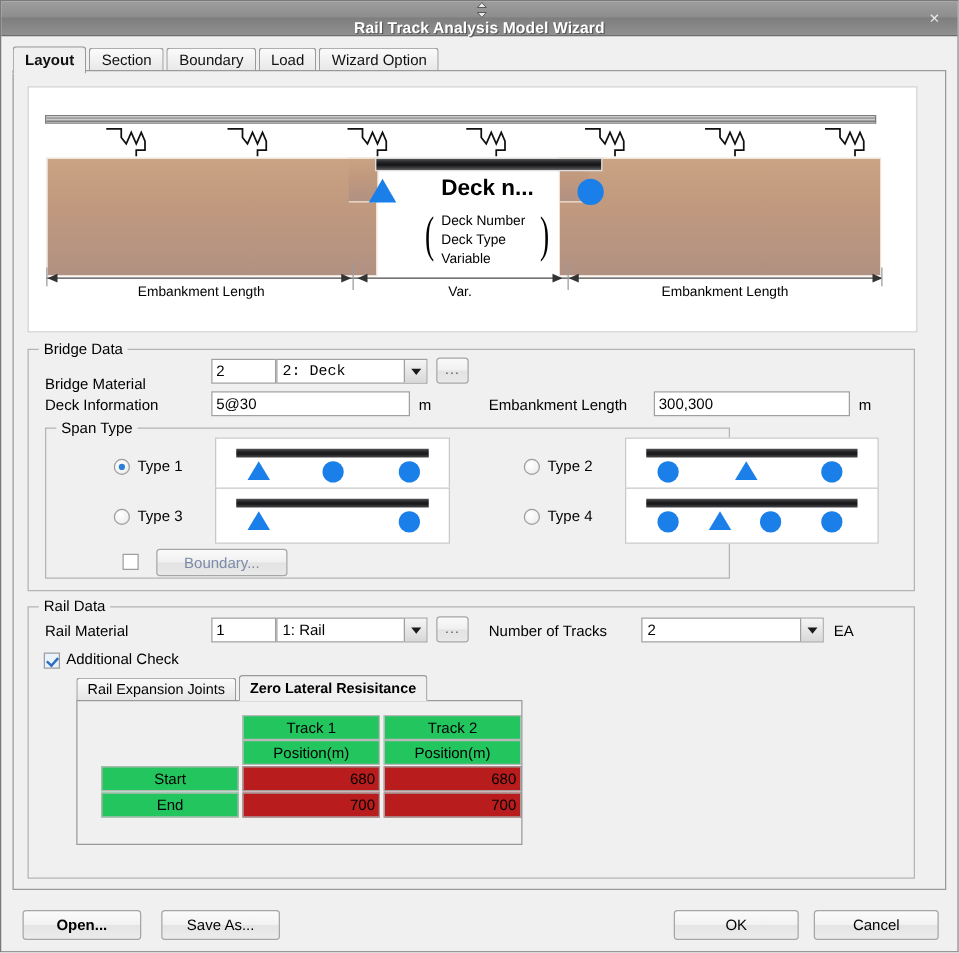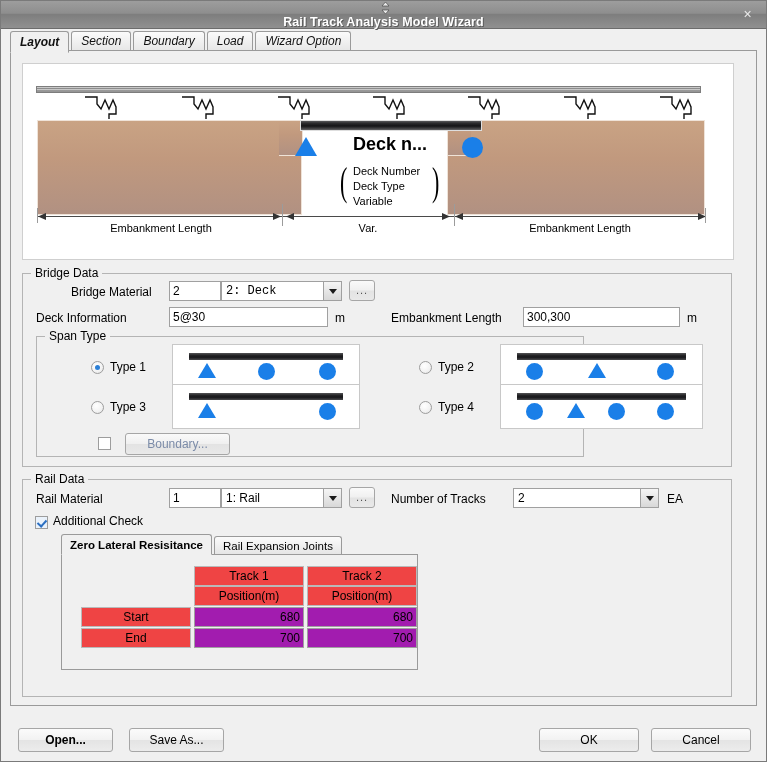--- a/index.html
+++ b/index.html
@@ -54,24 +54,23 @@
     font-size: 14px;
     text-align: center;
     line-height: 17px;
     font-family: "Liberation Sans", sans-serif;
   }
 
   
   .tabstrip {
     position: relative;
     height: 22px;
-    margin: 0 0 0 9px;
+    margin: 6px 0 0 9px;
     display: flex;
-    align-items: center;
-    font-style: italic;
+    align-items: flex-end;
   }
   .tab {
     height: 20px;
     line-height: 19px;
     padding: 0 9px;
     box-sizing: border-box;
     background: linear-gradient(to bottom, #fbfbfb, #e6e6e6);
     border: 1px solid #9a9a9a;
     border-bottom: none;
     border-radius: 3px 3px 0 0;
@@ -368,32 +367,32 @@
   }
   .itabpage {
     position: absolute;
     border: 1px solid #9a9a9a;
     background: #f0f0f0;
     box-sizing: border-box;
   }
   .gridhdr {
     position: absolute;
     box-sizing: border-box;
-    background: #ef4444;
+    background: #22c55e;
     border: 1px solid #b9b9b9;
     font-size: 12px;
     text-align: center;
     line-height: 18px;
     height: 20px;
     color: #000;
   }
   .gridcell {
     position: absolute;
     box-sizing: border-box;
-    background: #a21caf;
+    background: #b91c1c;
     border: 1px solid #a0a0a0;
     font-size: 12px;
     text-align: right;
     line-height: 18px;
     height: 20px;
     padding-right: 3px;
     color: #000;
   }
 
   
@@ -523,21 +522,21 @@
 
         <div class="dimlabel" style="left:18px; width:240px;">Embankment Length</div>
         <div class="dimlabel" style="left:262px; width:166px;">Var.</div>
         <div class="dimlabel" style="left:434px; width:246px;">Embankment Length</div>
       </div>
     </div>
 
     <div class="groupbox" style="left:11px; top:222px; width:710px; height:194px;">
       <div class="grouptitle">Bridge Data</div>
 
-      <div class="lbl" style="left:13px; top:11px;margin-left:35px;">Bridge Material</div>
+      <div class="lbl" style="left:13px; top:20px;">Bridge Material</div>
       <input class="txtbox" style="left: 146px; top: 7px; width: 52px;" value="2">
       <div class="combo" style="left:198px; top:7px; width:121px;font-family:Liberation Mono, monospace;">
         <div class="cval">2: Deck</div>
         <div class="carrow">
             <i></i>
           </div>
       </div>
       <div class="btn dots" style="left:326px; top:6px; width:26px; height:21px; line-height:19px;">...</div>
 
       <div class="lbl" style="left:13px; top:37px;">Deck Information</div>
@@ -611,22 +610,22 @@
         <div class="carrow">
             <i></i>
           </div>
       </div>
       <div class="lbl" style="left:644px; top:12px;">EA</div>
 
       <div class="chk checked" style="left:12px; top:36px;"></div>
       <div class="lbl" style="left:30px; top:34px;">Additional Check</div>
 
       <div class="innertabs" style="left:38px; top:54px;">
+        <div class="itab">Rail Expansion Joints</div>
         <div class="itab active">Zero Lateral Resisitance</div>
-        <div class="itab">Rail Expansion Joints</div>
       </div>
 
       <div class="itabpage" style="left:38px; top:74px; width:357px; height:116px;">
 
         <div class="gridhdr" style="left:132px; top:11px; width:110px;">Track 1</div>
         <div class="gridhdr" style="left:245px; top:11px; width:110px;">Track 2</div>
 
         <div class="gridhdr" style="left:132px; top:31px; width:110px;">Position(m)</div>
         <div class="gridhdr" style="left:245px; top:31px; width:110px;">Position(m)</div>
 

